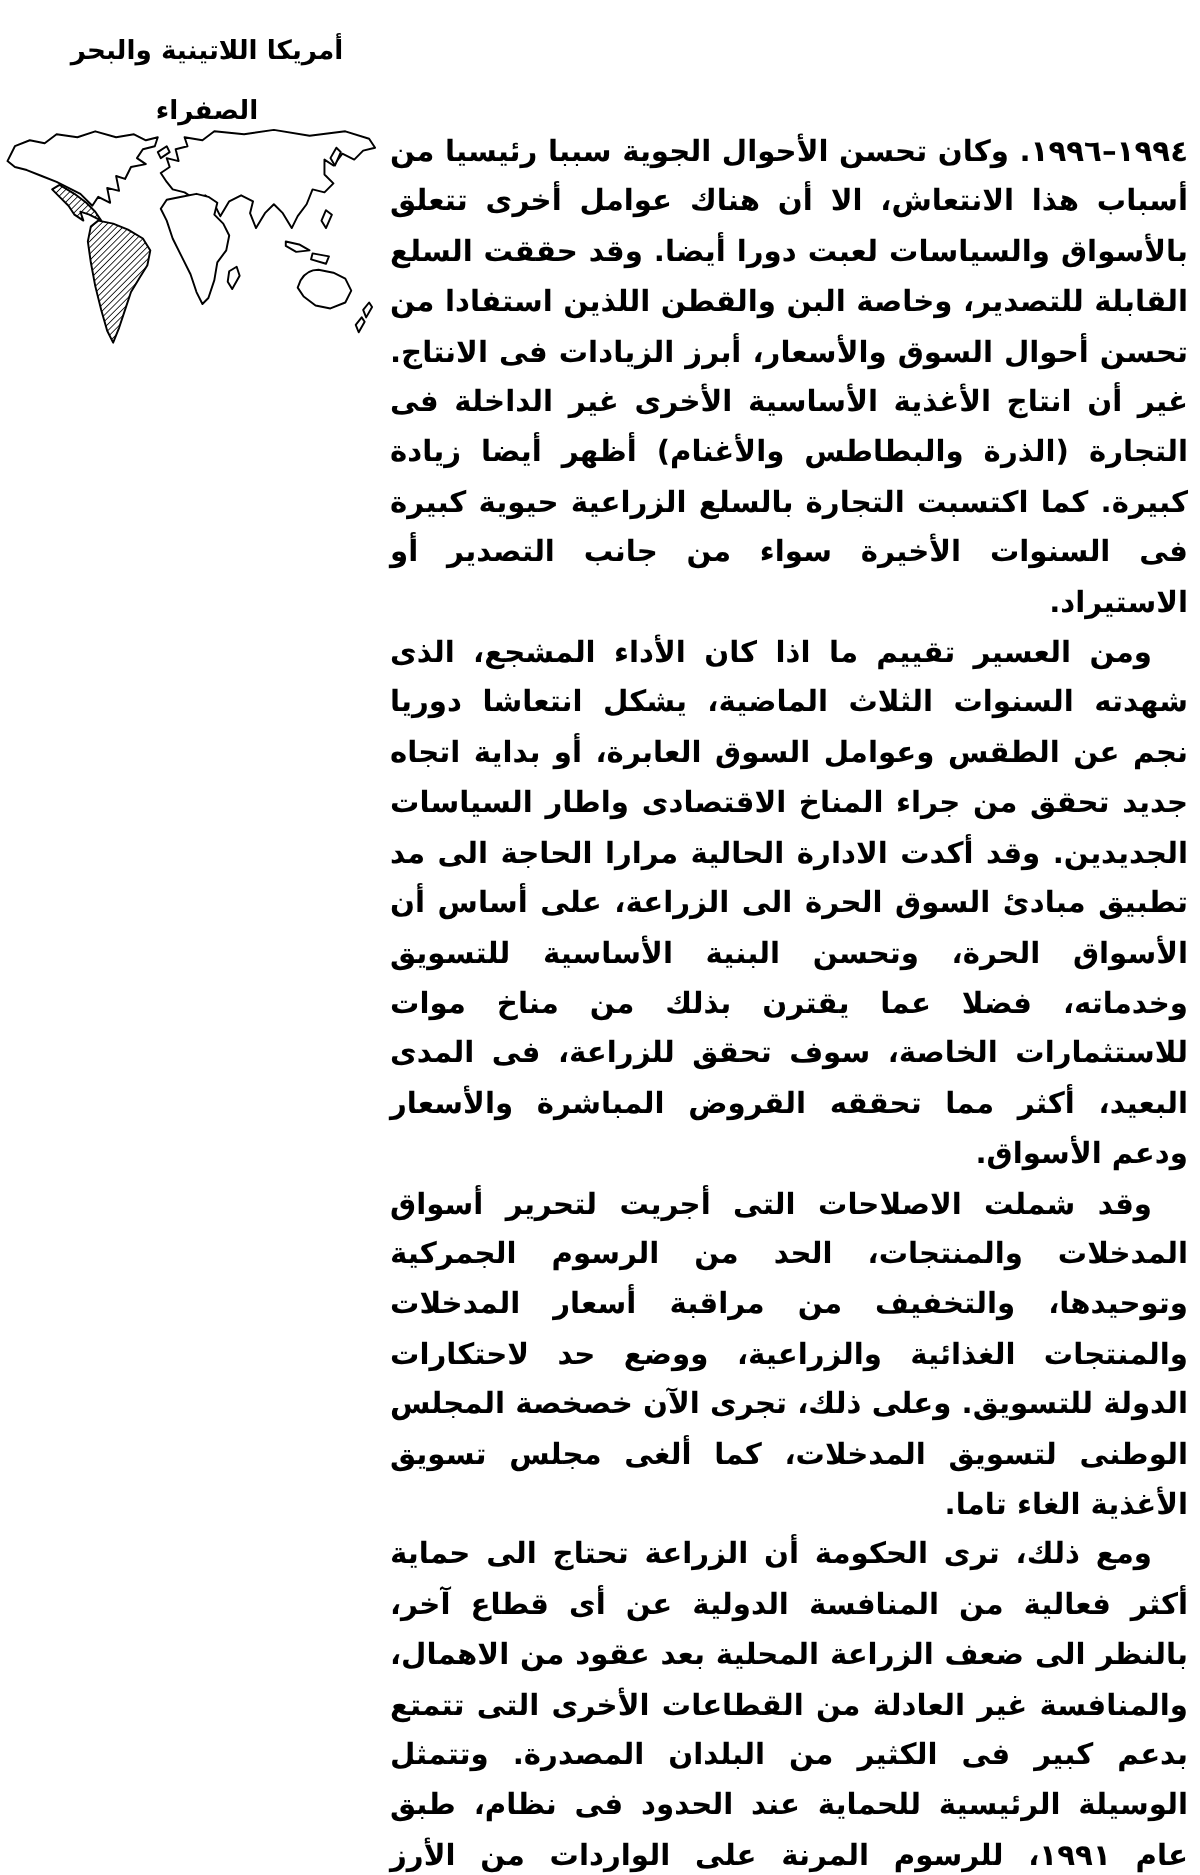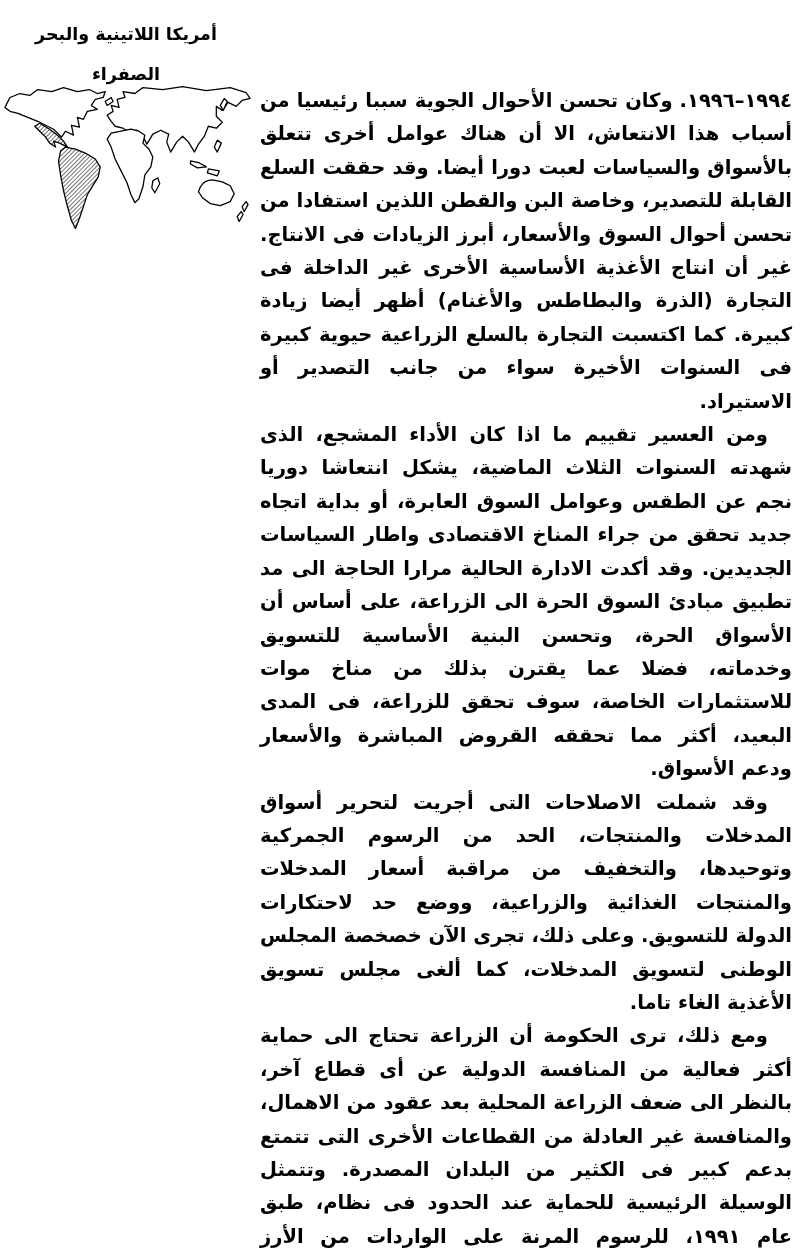--- a/index.html
+++ b/index.html
@@ -7,21 +7,21 @@
     position:relative;
     width:800px; height:1250px;
     background:#ffffff;
     overflow:hidden;
     font-family:"DejaVu Sans", sans-serif;
     color:#000000;
   }
   
   .map-panel { position:absolute; left:0; top:0; width:260px; height:240px; }
   .region-heading {
-    position:absolute; left:0; top:14px; width:252px;
+    position:absolute; left:12px; top:14px; width:252px;
     text-align:center; direction:rtl;
     font-weight:bold; font-size:17.5px; line-height:40px;
   }
   .world-map { position:absolute; left:2px; top:82px; width:254px; height:152px; }
   .world-map path { stroke:#000; stroke-width:1.3; stroke-linejoin:round; fill:#fff; }
   .world-map path.hl { fill:url(#hatch); }
   
   .article-body {
     position:absolute; top:84px; right:8px; width:532px;
     direction:rtl; unicode-bidi:plaintext;

